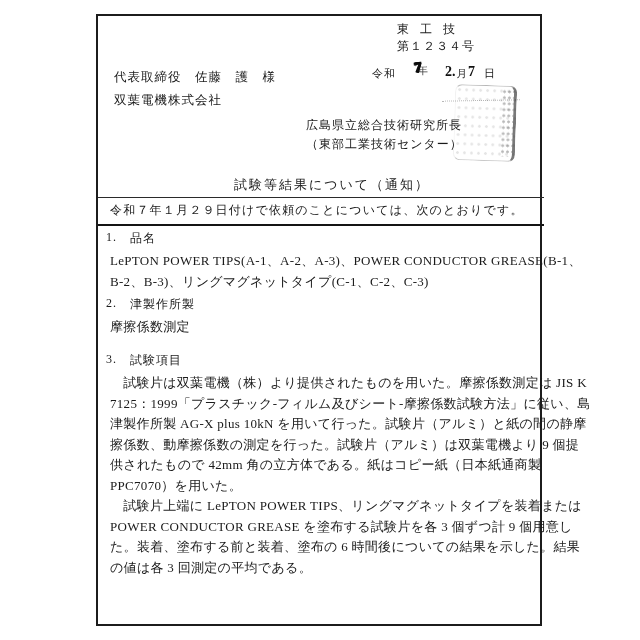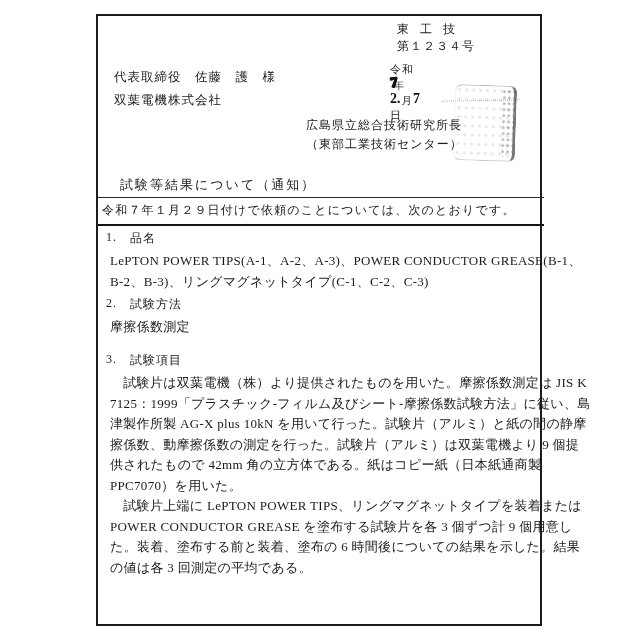--- a/index.html
+++ b/index.html
@@ -5,21 +5,21 @@
   html,body{margin:0;padding:0;background:#ffffff;}
   body{width:640px;height:640px;position:relative;overflow:hidden;
        font-family:"Liberation Serif","DejaVu Serif",serif;color:#1a1a1a;}
   .page-frame{position:absolute;left:96px;top:14px;width:446px;height:612px;
        border:2px solid #1c1c1c;background:#ffffff;box-sizing:border-box;}
   
   .hdr{position:absolute;left:274px;top:5px;width:156px;}
   .hdr-row1{display:flex;justify-content:space-between;align-items:baseline;font-size:12px;flex-direction:column;}
   .office-code{letter-spacing:4px;}
   .doc-number{letter-spacing:1px;margin-left:25px;}
-  .hdr-row2{margin-top:7px;display:flex;align-items:baseline;font-size:11px;flex-direction:column;}
+  .hdr-row2{margin-top:7px;display:flex;align-items:baseline;font-size:11px;}
   .era{letter-spacing:1px;}
   .year-blob{position:relative;display:inline-block;width:15px;height:15px;margin-left:18px;}
   .year-unit{position:absolute;left:3px;top:1px;font-size:11px;color:#3a3a3a;}
   .year-stamp{position:absolute;left:0px;top:-3px;font-size:15px;font-weight:900;color:#0d0d0d;
       transform:rotate(-6deg);
       text-shadow:0.7px 0 #0d0d0d,-0.7px 0 #0d0d0d,0 0.7px #0d0d0d,1px 1px 0 #0d0d0d;}
   .month-group{margin-left:16px;display:inline-flex;align-items:baseline;}
   .num-stamp{font-size:14px;font-weight:700;color:#111;position:relative;top:-1px;}
   .unit{font-size:10.5px;margin:0 1px;}
   .day-unit{margin-left:9px;font-size:11px;}
@@ -35,26 +35,26 @@
       border-bottom:1px solid rgba(80,80,80,.30);
       border-left:1px solid rgba(120,120,120,.10);
       background-image:radial-gradient(rgba(0,0,0,.10) 1px,transparent 1.4px);
       background-size:7px 9px;}
   .seal::after{content:"";position:absolute;right:0;top:2px;width:12px;height:92%;
       background-image:radial-gradient(rgba(0,0,0,.28) 1px,transparent 1.5px);
       background-size:5px 6px;}
   .seal-noise{position:absolute;left:344px;top:84px;width:78px;height:2px;
       border-top:1px dotted rgba(0,0,0,.28);transform:rotate(-1deg);}
   
-  .subject{position:absolute;left:0;top:160px;width:446px;padding-left:22px;
+  .subject{position:absolute;left:0;top:160px;width:446px;text-align:center;padding-left:22px;
       box-sizing:border-box;font-size:13px;letter-spacing:2px;}
   
   .rule-top{position:absolute;left:0;top:181px;width:446px;height:1px;background:#2a2a2a;}
   .rule-bottom{position:absolute;left:0;top:208px;width:446px;height:2px;background:#141414;}
-  .intro{position:absolute;left:4px;top:186px;width:430px;font-size:12px;letter-spacing:1.2px;}
+  .intro{position:absolute;left:12px;top:186px;width:430px;font-size:12px;letter-spacing:1.2px;}
   
   .section{position:absolute;left:0;width:446px;}
   .sec1{top:214px;} .sec2{top:280px;} .sec3{top:336px;}
   .sec-head{display:flex;gap:13px;padding-left:8px;font-size:12px;letter-spacing:1px;}
   .sec-body{margin-left:12px;margin-top:4px;font-size:13px;line-height:20.5px;
       white-space:pre;letter-spacing:0.3px;}
 </style>
 </head>
 <body>
 
@@ -104,21 +104,21 @@
       <span>1.</span>
       <span>品名</span>
     </div>
     <div class="sec-body">LePTON POWER TIPS(A-1、A-2、A-3)、POWER CONDUCTOR GREASE(B-1、
 B-2、B-3)、リングマグネットタイプ(C-1、C-2、C-3)</div>
   </div>
 
   <div class="section sec2">
     <div class="sec-head">
       <span>2.</span>
-      <span>試験方法</span>
+      <span>津製作所製</span>
     </div>
     <div class="sec-body">摩擦係数測定</div>
   </div>
 
   <div class="section sec3">
     <div class="sec-head">
       <span>3.</span>
       <span>試験項目</span>
     </div>
     <div class="sec-body">　試験片は双葉電機（株）より提供されたものを用いた。摩擦係数測定は JIS K

